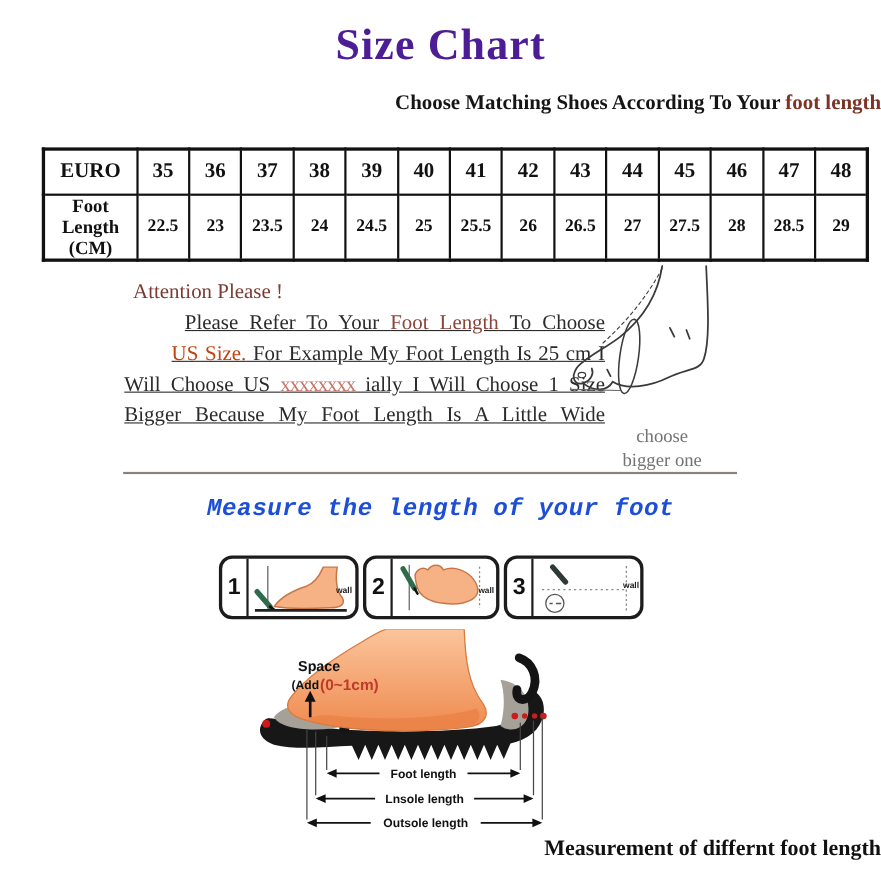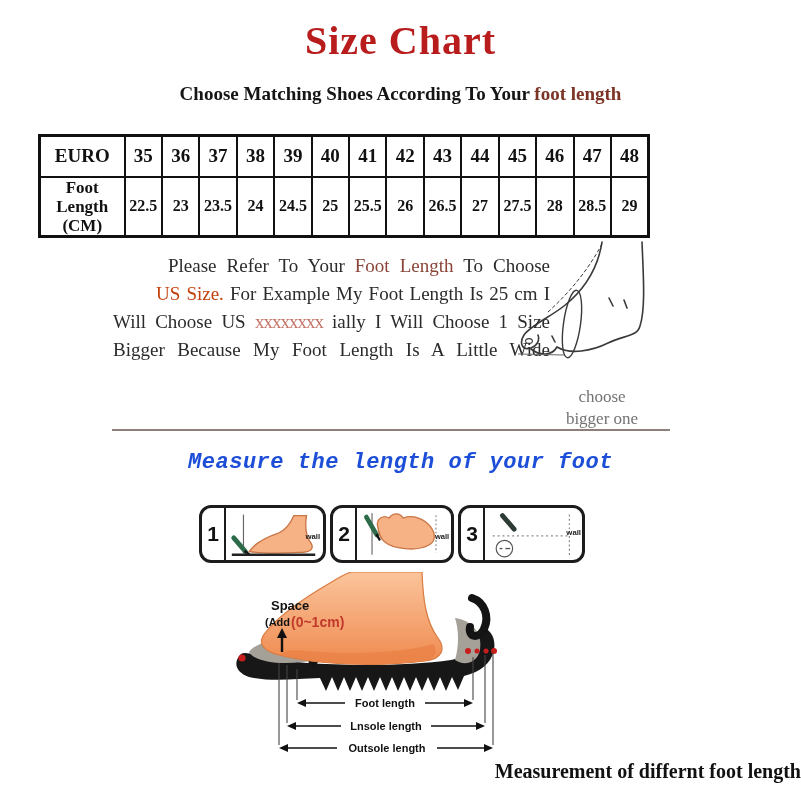--- a/index.html
+++ b/index.html
@@ -2,37 +2,37 @@
 <html><head>
 <meta charset="utf-8">
 <style>
   html,body{margin:0;padding:0;background:#fff;}
   #page{position:relative;width:801px;height:800px;background:#ffffff;overflow:hidden;
         font-family:"Liberation Serif",serif;color:#1a1a1a;}
   .abs{position:absolute;}
   .ctr{left:0;right:0;text-align:center;}
 
   
-  #main-title{top:17px;font-weight:bold;font-size:40px;letter-spacing:1px;color:#b91c1c;}
-  #subtitle{top:83px;font-weight:bold;font-size:19px;color:#151515;}
+  #main-title{top:17px;font-weight:bold;font-size:40px;letter-spacing:1px;color:#4c1d95;}
+  #subtitle{top:83px;font-weight:bold;font-size:19px;color:#151515;text-align:right;}
   #subtitle .hl{color:#7b3425;}
 
   
   #tbl-wrap{left:38px;top:134px;width:728px;}
-  table{border-collapse:collapse;table-layout:fixed;width:612px;border:3px solid #111;}
+  table{border-collapse:collapse;table-layout:fixed;width:752px;border:3px solid #111;}
   th,td{border:2px solid #111;text-align:center;vertical-align:middle;font-weight:bold;
         font-family:"Liberation Serif",serif;color:#111;padding:0;}
   tr.r1{height:41px;} tr.r1 th,tr.r1 td{font-size:19px;}
   tr.r2{height:57px;} tr.r2 td{font-size:16px;}
   th.rowhead2{font-size:17px;line-height:1.12;}
 
   
   #att{left:113px;top:252px;width:437px;font-size:19px;color:#2b2b2b;}
   .att-line{height:28px;line-height:28px;white-space:nowrap;}
-  .j{text-align:justify;text-align-last:justify;}
+  .j{text-align:justify;text-align-last:justify;text-decoration:underline;}
   #att-heading{color:#7a3b32;padding-left:8px;}
   .em-brown{color:#8a4438;}
   .em-gray{color:#c2410c;margin-left:43px;}
   .redacted{color:#c57468;letter-spacing:-1px;}
   #choose-note{left:540px;top:386px;width:124px;text-align:center;font-size:17px;
                line-height:22px;color:#737373;}
   #divider{left:112px;top:429px;width:558px;height:2px;background:#8c8078;}
 
   
   #measure-heading{top:450px;font-family:Liberation Mono, monospace;font-weight:bold;
@@ -101,20 +101,21 @@
             <td>27.5</td>
             <td>28</td>
             <td>28.5</td>
             <td>29</td>
           </tr>
     </tbody>
       </table>
   </div>
 
   <div id="att" class="abs">
+    <div class="att-line" id="att-heading">Attention Please !</div>
     <div class="att-line j" style="padding-left:55px"><span>Please Refer To Your </span><span class="em-brown">Foot Length</span><span> To Choose</span></div>
     <div class="att-line j"><span class="em-gray">US Size.</span><span> For Example My Foot Length Is 25 cm I</span></div>
     <div class="att-line j"><span>Will Choose US </span><span class="redacted">xxxxxxxx</span><span> ially I Will Choose 1 Size</span></div>
     <div class="att-line j">Bigger Because My Foot Length Is A Little Wide</div>
   </div>
 
   <svg id="foot-sketch" class="abs" viewBox="0 0 150 198">
     <g fill="none" stroke="#3a3a3a" stroke-width="1.6" stroke-linecap="round">
       <path d="M 84,2 C 80,28 66,50 46,66 C 32,77 12,86 6,95 C 1,103 4,111 13,108 C 19,106 22,100 20,95"></path>
       <path d="M 13,109 C 22,116 34,116 39,107 C 52,115 74,111 90,103 C 106,95 119,97 122,86 C 128,68 125,30 124,2"></path>

